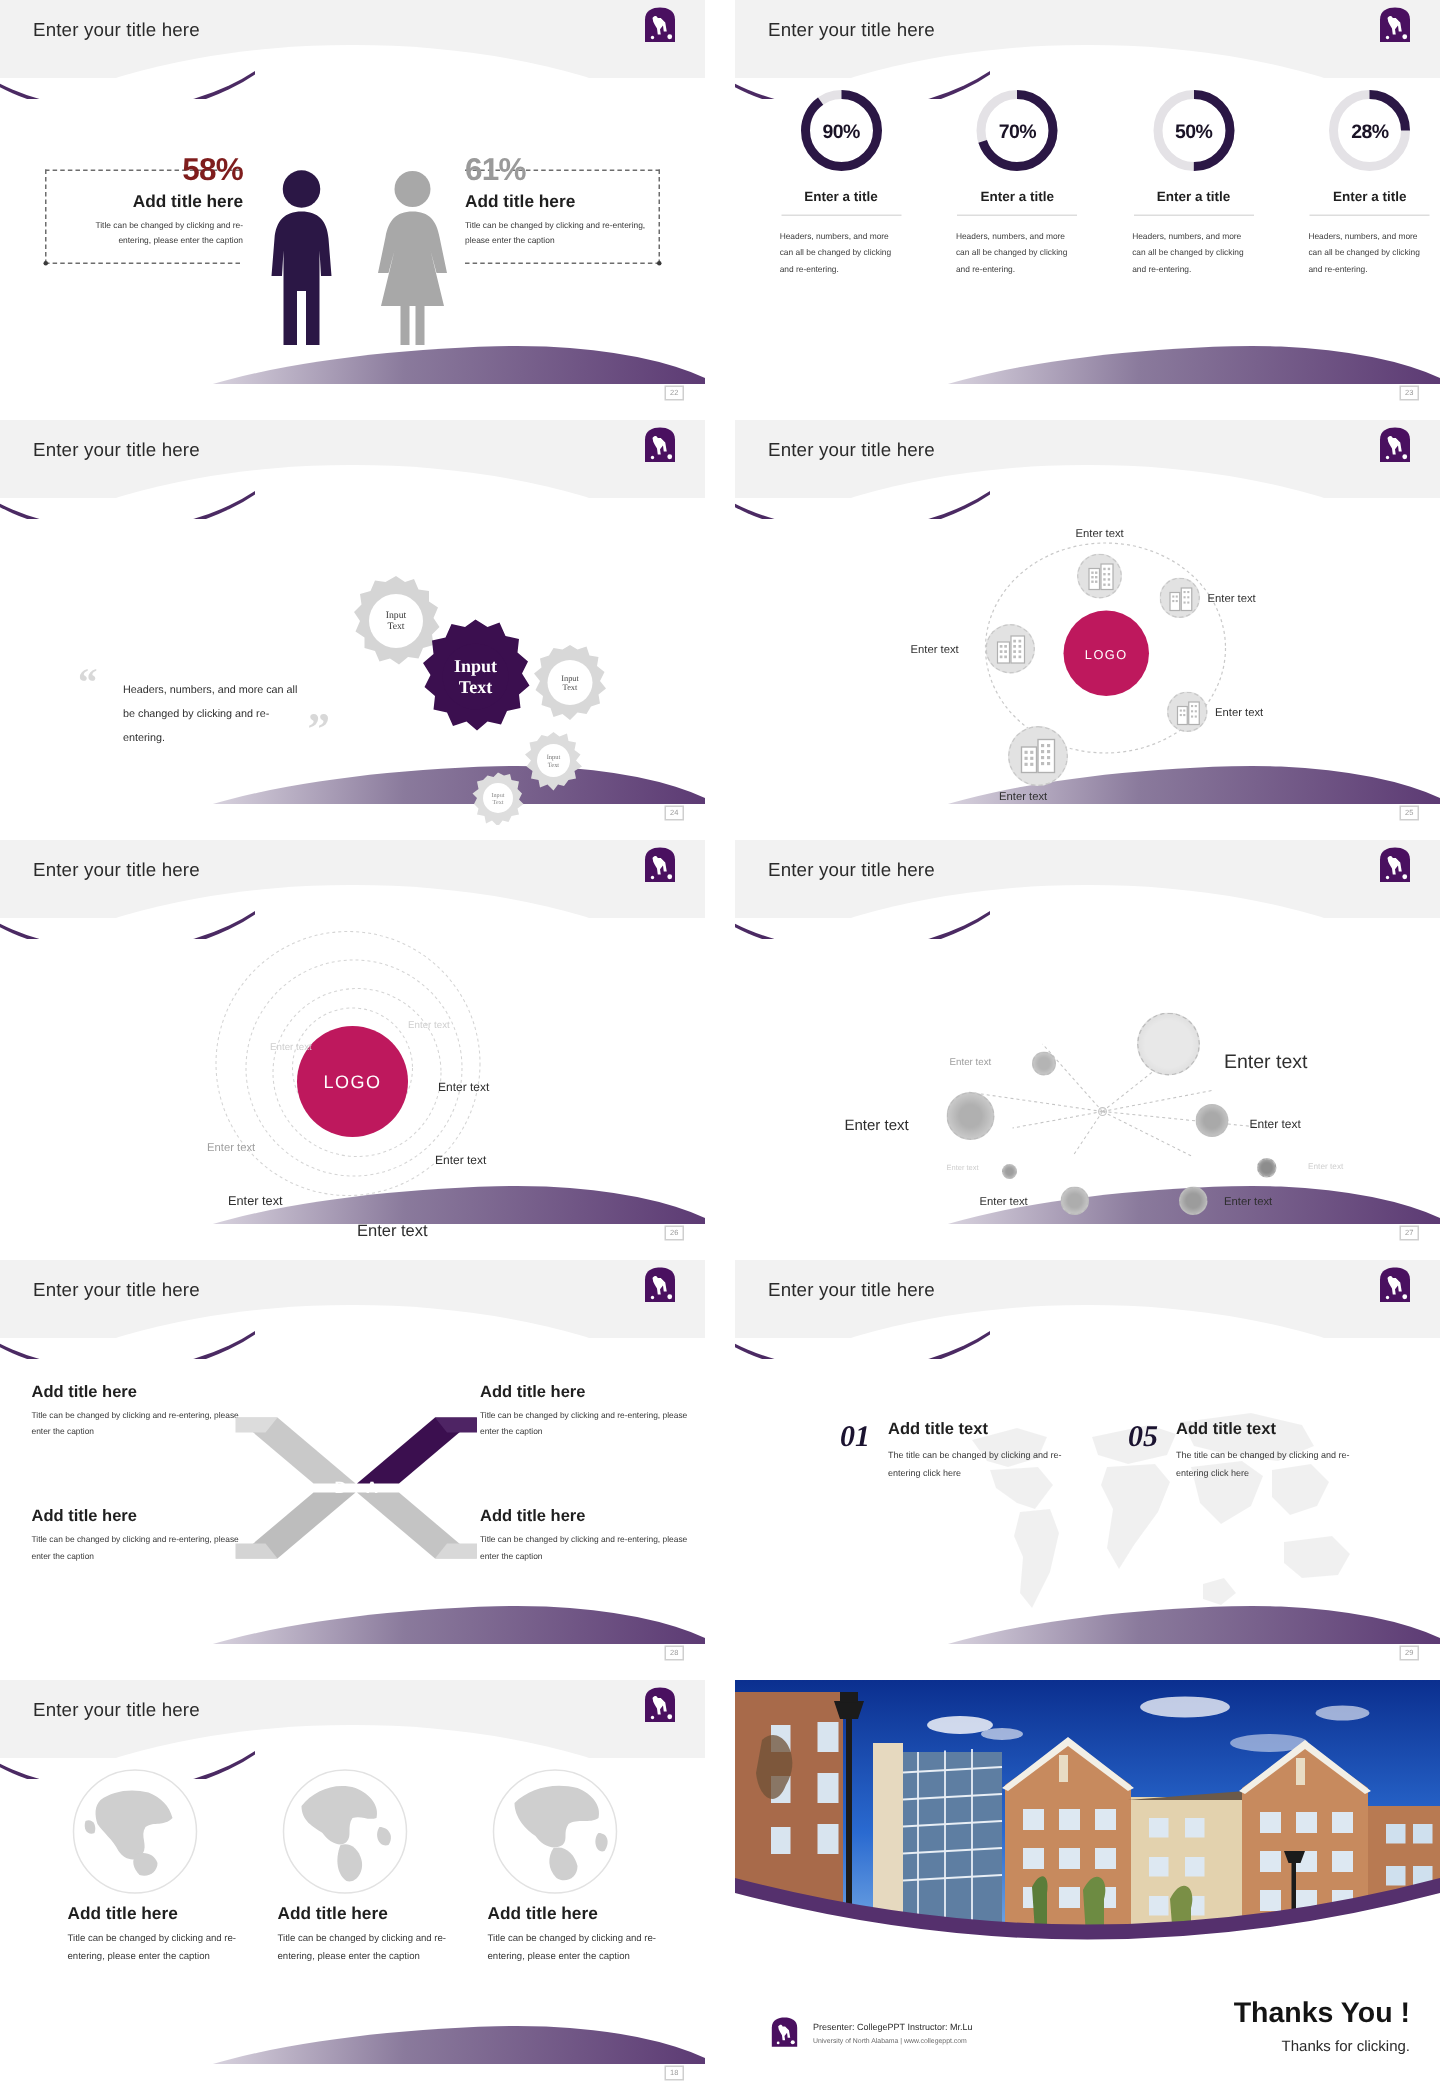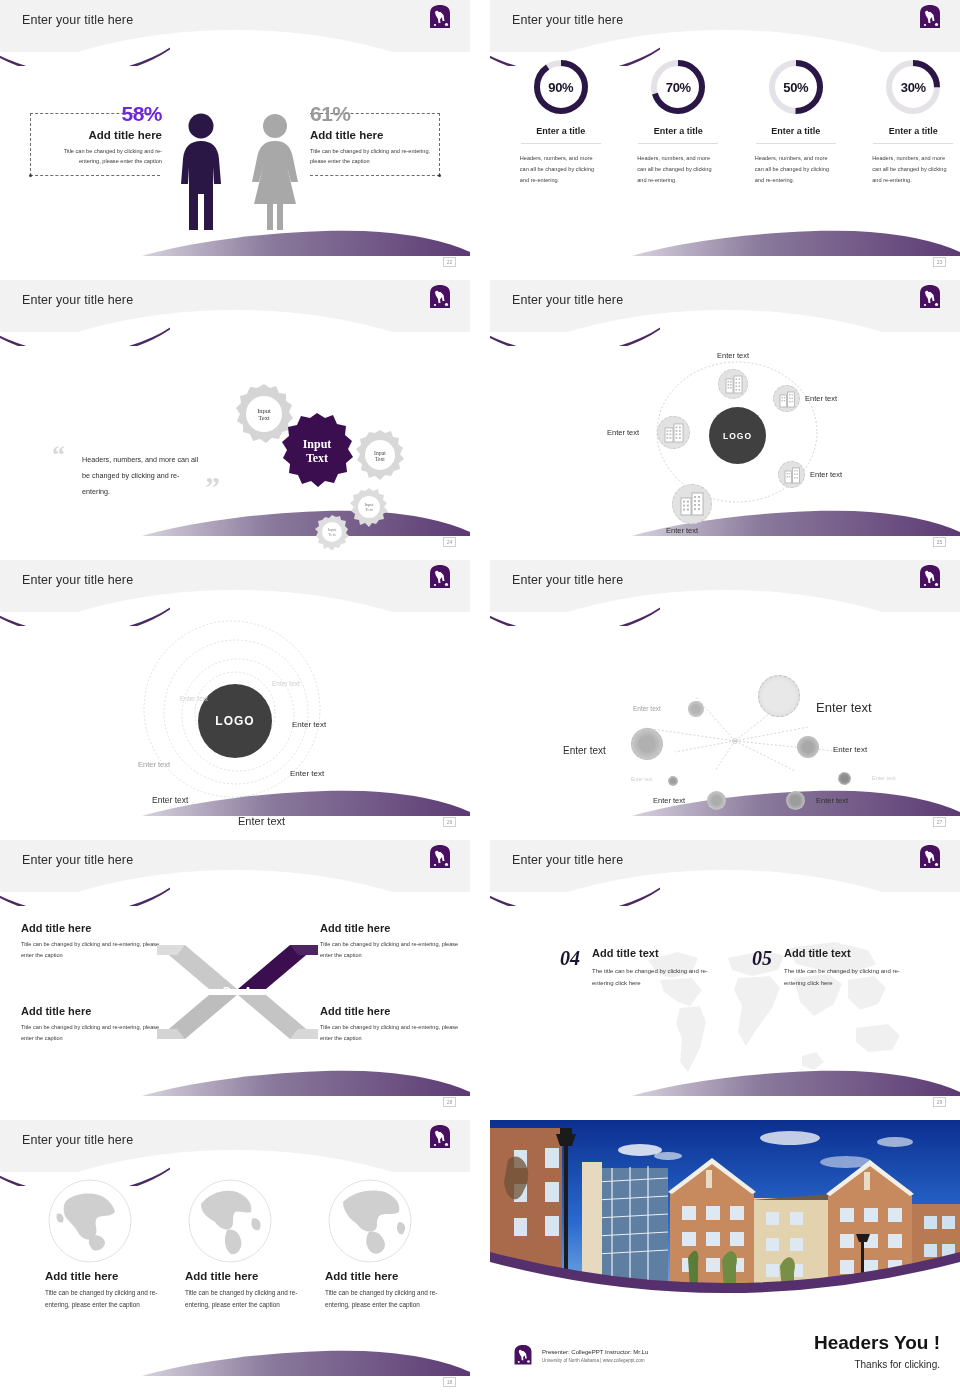--- a/index.html
+++ b/index.html
@@ -80,21 +80,21 @@
 
   
   .fig { position:absolute; bottom: 42px; }
   .fig svg { display:block; }
   .s1-dash-l { position:absolute; left:30px; top:61px; width:130px; height:63px;
     border:1px dashed #6d6d6d; border-right:none; }
   .s1-dash-r { position:absolute; right:30px; top:61px; width:130px; height:63px;
     border:1px dashed #6d6d6d; border-left:none; }
   .s1-dot { position:absolute; width:3px; height:3px; background:#3b3b3b; border-radius:50%; }
   .pct { font-size: 21px; font-weight: bold; letter-spacing:-.5px; }
-  .pct.male { color:#6d28d9; }
+  .pct.male { color:#7f1d1d; }
   .pct.female { color:#9a9a9a; }
   .addtitle { font-size: 11.5px; font-weight: bold; color:#1f1f1f; margin-top:3px;}
   .capt { font-size: 5.6px; color:#3a3a3a; line-height: 1.85; margin-top: 5px; }
   .s1-left { position:absolute; left:42px; top:50px; width:120px; text-align:right; }
   .s1-right { position:absolute; left:310px; top:50px; width:130px; text-align:left; }
 
   
   .donuts { position:absolute; left:12px; top:0; width:100%; display:flex;align-items:flex-end; }
   .dcol { flex:1; display:flex; flex-direction:column; align-items:center; padding-top:6px; }
   .ring { position:relative; width:58px; height:58px; }
@@ -108,23 +108,23 @@
   
   .quote { position:absolute; font-family:"Liberation Serif",serif; color:#d8d8d8; font-weight:bold; }
   .gear-label { position:absolute; inset:0; display:flex; align-items:center; justify-content:center;
     text-align:center; line-height:1.15;font-family:Liberation Serif, serif; }
 
   
   .etxt { position:absolute; font-size:7.5px; color:#2e2e2e; white-space:nowrap; }
   .etxt.dim { color:#cfcfcf; }
   .etxt.mid { color:#9e9e9e; }
 
-  .logo-circle { position:absolute; border-radius:50%; background:#404040;
+  .logo-circle { position:absolute; border-radius:50%; background:#be185d;
     display:flex; align-items:center; justify-content:center;
-    color:#fff; font-weight:bold; letter-spacing:1px; }
+    color:#fff; font-weight:normal; letter-spacing:1px; }
 
   
   .node { position:absolute; border-radius:50%; }
   .node.dashed { border:1px dashed #bdbdbd; }
 
   
   .s9col { position:absolute; width:145px; }
   .s9h { font-size:11px; font-weight:bold; color:#1f1f1f; }
   .s9p { font-size:5.6px; color:#3a3a3a; line-height:1.9; margin-top:5px; }
 
@@ -256,21 +256,21 @@
           </div>
           <div class="dtitle">Enter a title</div>
           <div class="dbody">Headers, numbers, and more can all be changed by clicking and re-entering.</div>
         </div>
         <div class="dcol">
           <div class="ring">
             <svg width="58" height="58" viewBox="0 0 58 58">
               <circle cx="29" cy="29" r="24" fill="none" stroke="#e4e2e6" stroke-width="6"></circle>
               <circle cx="29" cy="29" r="24" fill="none" stroke="#2b1745" stroke-width="6" stroke-dasharray="37.7 150.8"></circle>
             </svg>
-            <div class="val">30%</div>
+            <div class="val">28%</div>
           </div>
           <div class="dtitle">Enter a title</div>
           <div class="dbody">Headers, numbers, and more can all be changed by clicking and re-entering.</div>
         </div>
       </div>
     </div>
     <div class="bot-swoosh">
         <i></i>
       </div>
     <div class="pgnum">23</div>
@@ -675,21 +675,21 @@
           <path d="M118 56 L150 54 L160 66 L152 86 L136 108 L126 124 L118 110 L122 84 L114 68 Z"></path>
           <path d="M168 26 L214 20 L248 28 L256 42 L232 52 L200 48 L176 42 Z"></path>
           <path d="M174 56 L208 52 L222 62 L214 82 L194 94 L180 80 Z"></path>
           <path d="M228 58 L254 54 L266 66 L258 82 L240 88 L228 76 Z"></path>
           <path d="M236 106 L268 102 L280 114 L272 128 L248 130 L236 120 Z"></path>
           <path d="M182 134 L196 130 L204 140 L194 148 L182 144 Z"></path>
         </g>
       </svg>
 
       <div style="position:absolute; left:70px; top:55px; display:flex; gap:12px;">
-        <div class="bignum">04</div>
+        <div class="bignum">01</div>
         <div>
           <div class="numtitle">Add title text</div>
           <div class="numbody" style="width:128px;">The title can be changed by clicking and re-entering click here</div>
         </div>
       </div>
 
       <div style="position:absolute; left:262px; top:55px; display:flex; gap:12px;">
         <div class="bignum">05</div>
         <div>
           <div class="numtitle">Add title text</div>
@@ -882,17 +882,17 @@
         <circle cx="19.5" cy="20.5" r="1.6" fill="#fff"></circle>
             <circle cx="8" cy="21" r="1.1" fill="#fff"></circle>
           </svg>
       </div>
       <div>
         <div class="pres-l1">Presenter: CollegePPT   Instructor: Mr.Lu</div>
         <div class="pres-l2">University of North Alabama  |  www.collegeppt.com</div>
       </div>
     </div>
 
-    <div class="thanks-big">Headers You !</div>
+    <div class="thanks-big">Thanks You !</div>
     <div class="thanks-sub">Thanks for clicking.</div>
   </div>
 
 </div>
 
 </body></html>

